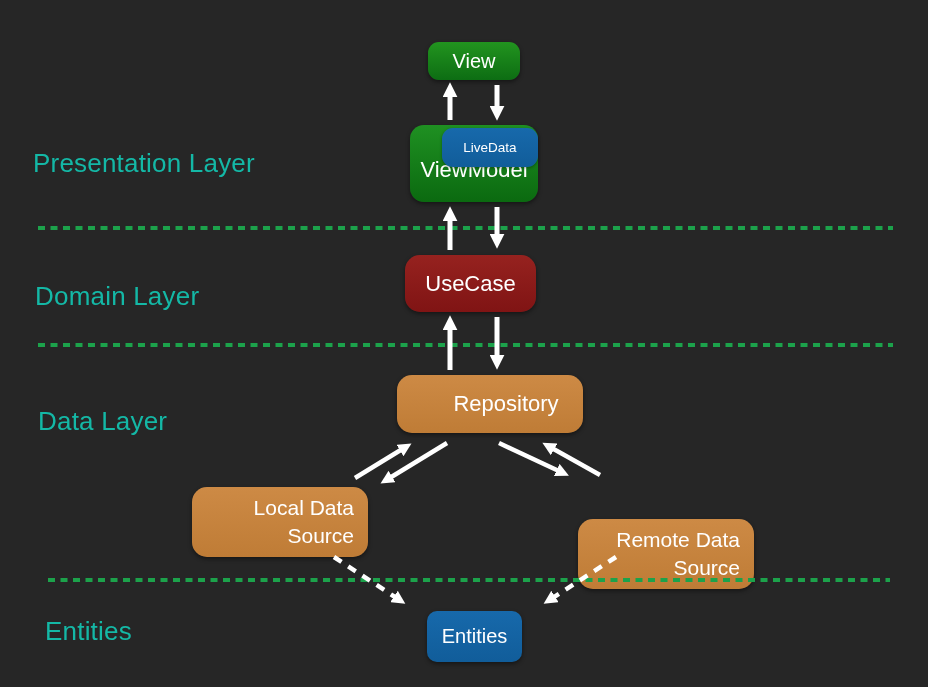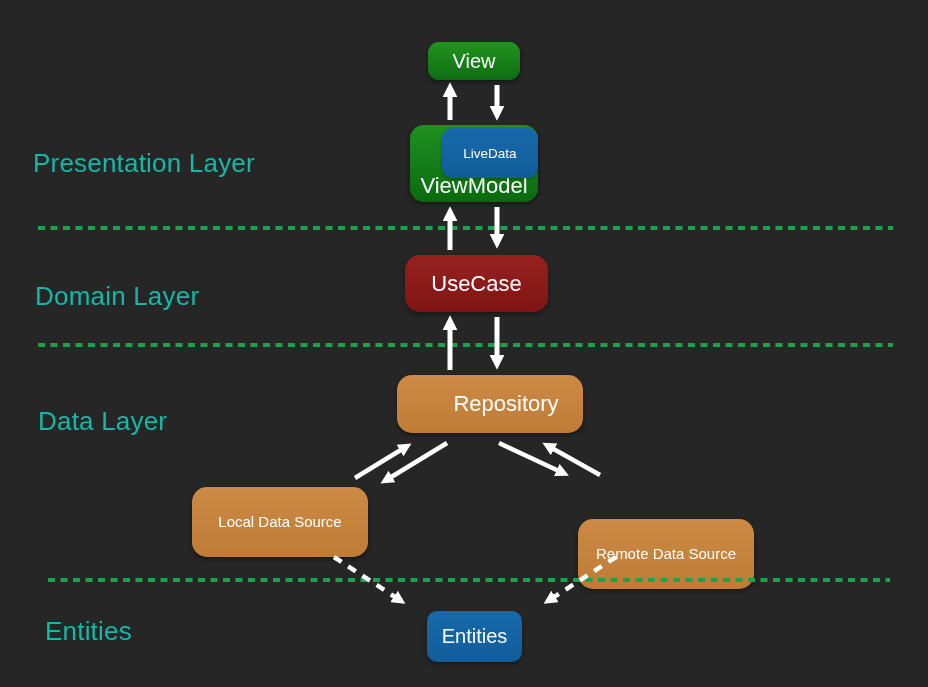--- a/index.html
+++ b/index.html
@@ -33,43 +33,43 @@
     border-radius:11px;font-size:20px;
     background:linear-gradient(180deg,#22941f,#0d6d13);
   }
   .node-viewmodel{
     left:410px;top:125px;width:128px;height:77px;
     border-radius:14px;font-size:22px;
     background:linear-gradient(180deg,#1f9022,#0b6a10);
     align-items:flex-end;
     padding-bottom:0;
   }
-  .node-viewmodel .vm-text{margin-bottom:3px;}
+  .node-viewmodel .vm-text{margin-bottom:19px;}
   .badge-livedata{
     position:absolute;
-    left:442px;top:128px;width:96px;height:50px;
+    left:442px;top:128px;width:96px;height:39px;
     border-radius:11px;font-size:13.5px;
     background:linear-gradient(180deg,#1769ab,#115d9a);
     box-shadow:0 1px 3px rgba(0,0,0,.35);
     z-index:3;
   }
   .node-usecase{
-    left:405px;top:255px;width:143px;height:57px;
+    left:405px;top:255px;width:131px;height:57px;
     border-radius:15px;font-size:22px;
     background:linear-gradient(180deg,#96221f,#801414);
   }
   .node-repository{
     left:397px;top:375px;width:154px;height:58px;
     border-radius:15px;font-size:22px;
     background:linear-gradient(180deg,#cd8a45,#bf7c36);
     padding-left:32px;
   }
   .node-local,.node-remote{
     width:176px;height:70px;
-    border-radius:15px;font-size:15px;line-height:1.35;
+    border-radius:15px;font-size:21px;line-height:1.35;
     background:linear-gradient(180deg,#cd8a45,#bf7c36);
     padding:0 14px;box-sizing:border-box;
   }
   .node-local{left:192px;top:487px;}
   .node-remote{left:578px;top:487px;margin-top:32px;}
   .node-entities{
     left:427px;top:611px;width:95px;height:51px;
     border-radius:10px;font-size:20px;
     background:linear-gradient(180deg,#1769ab,#115d9a);
   }

